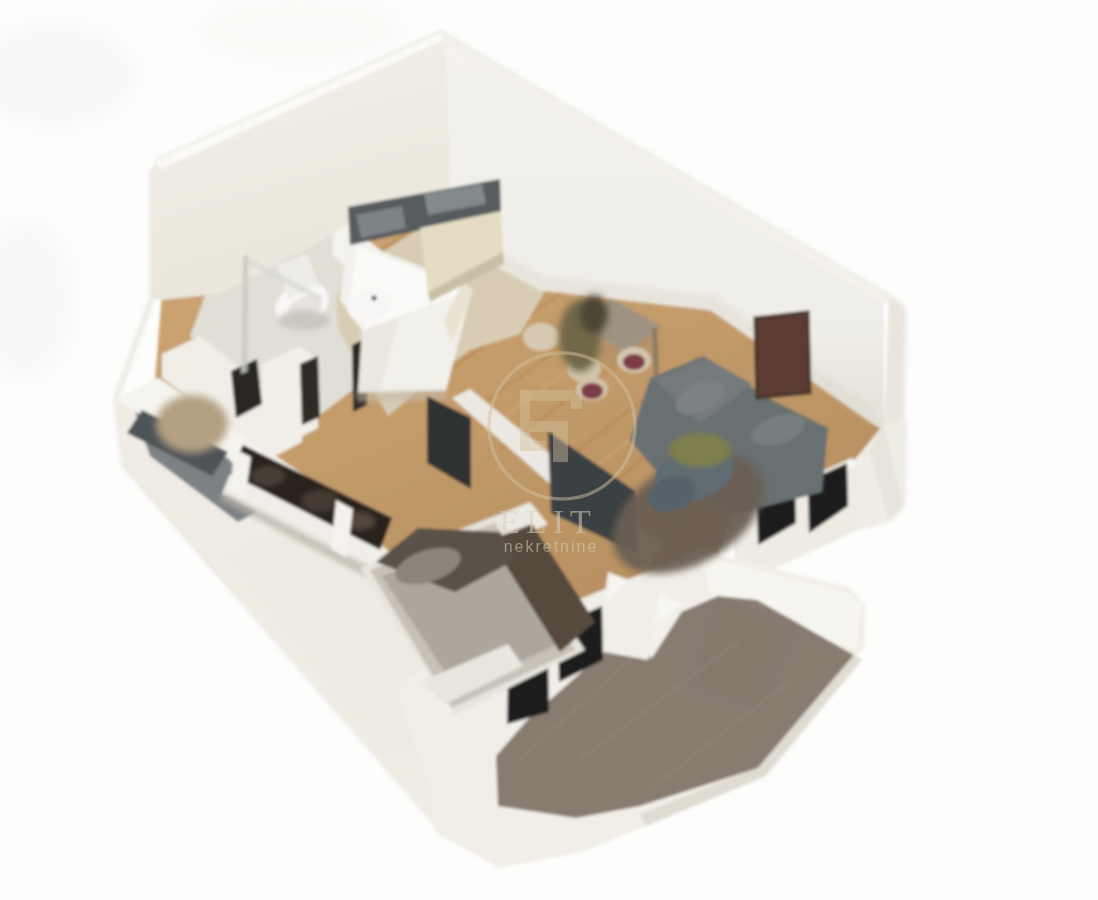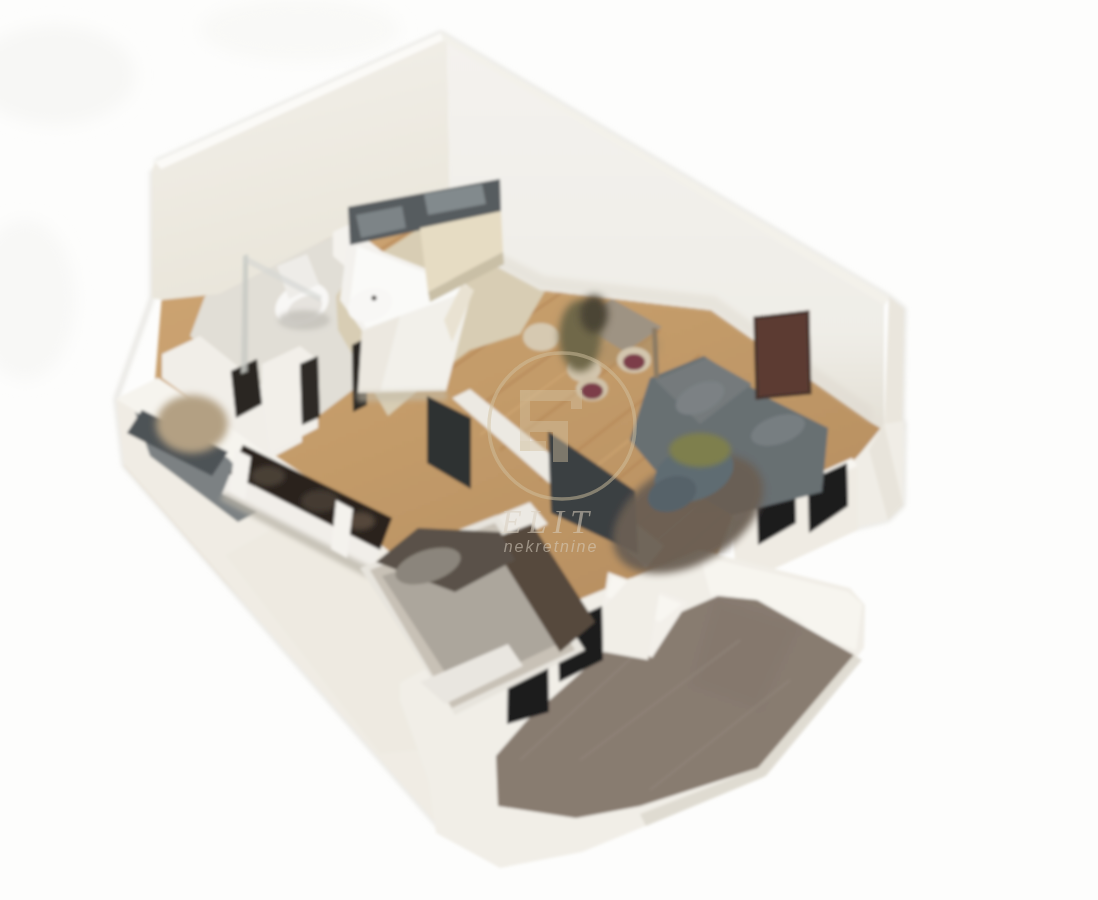--- a/index.html
+++ b/index.html
@@ -1,16 +1,16 @@
 <!DOCTYPE html>
 <html><head>
 <meta charset="utf-8">
 <style>
   html,body{margin:0;padding:0;background:#fdfdfc;font-family:"Liberation Sans",sans-serif;}
-  .wrap{width:1098px;height:900px;position:relative;overflow:hidden;font-style:italic;}
+  .wrap{width:1098px;height:900px;position:relative;overflow:hidden;}
 </style>
 </head>
 <body>
 <div class="wrap">
 <svg width="1098" height="900" viewBox="0 0 1098 900" xmlns="http://www.w3.org/2000/svg">
 <defs>
   <filter id="soft" x="-20%" y="-20%" width="140%" height="140%">
           <feGaussianBlur stdDeviation="1.8"></feGaussianBlur>
         </filter>
   <filter id="soft2" x="-30%" y="-30%" width="160%" height="160%">

